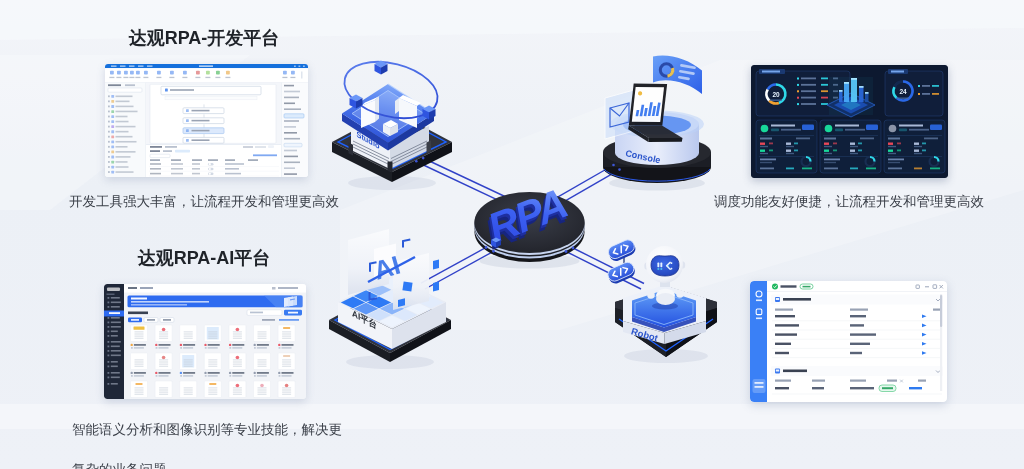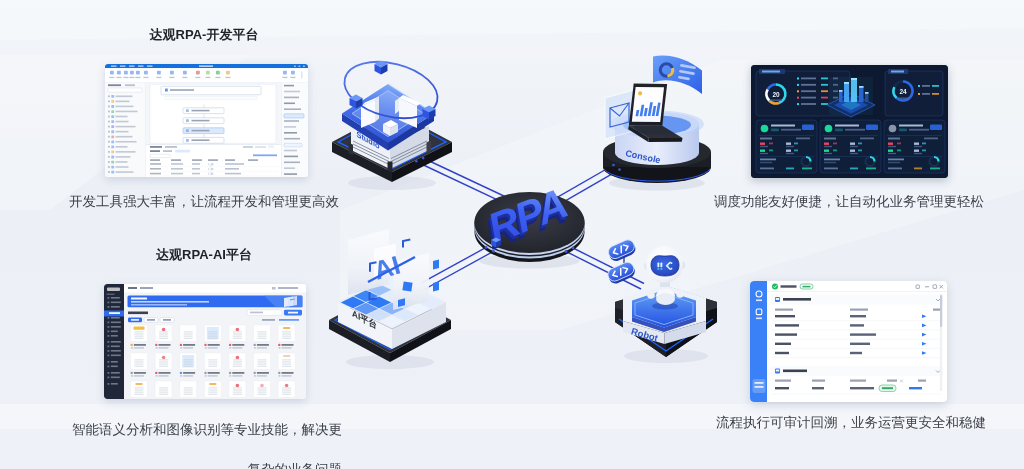--- a/index.html
+++ b/index.html
@@ -1,40 +1,39 @@
 <!DOCTYPE html>
 <html><head><meta charset="utf-8">
 <style>
 html,body{margin:0;padding:0}
 #page{position:relative;width:1024px;height:469px;overflow:hidden;
  background:linear-gradient(180deg,#f3f5f9 0%,#ecf0f6 40%,#eef1f7 100%);
  font-family:"Liberation Sans",sans-serif}
 .bgshape{position:absolute;pointer-events:none}
-.title{position:absolute;font-size:13px;font-weight:bold;color:#1f2329;white-space:nowrap;transform:translateX(-50%)}
-.cap{position:absolute;font-size:13.5px;color:#3a3f48;white-space:nowrap;transform:translateX(-50%);text-align:right;line-height:14px}
+.title{position:absolute;font-size:18px;font-weight:bold;color:#1f2329;white-space:nowrap;transform:translateX(-50%)}
+.cap{position:absolute;font-size:13.5px;color:#3a3f48;white-space:nowrap;transform:translateX(-50%);text-align:left;line-height:14px}
 .shot{position:absolute;border-radius:3px}
 </style>
 </head>
 <body>
 <div id="page">
 
   <svg class="bgshape" style="left:0;top:0" width="1024" height="469">
     <polygon points="0,0 1024,0 1024,28 0,40" fill="#f6f8fb" opacity="0.85"></polygon>
     <polygon points="340,210 720,60 1024,60 1024,190 560,330 340,330" fill="#ffffff" opacity="0.22"></polygon>
     <polygon points="0,55 250,55 50,210 0,210" fill="#ffffff" opacity="0.25"></polygon>
     <rect x="0" y="404" width="1024" height="25" fill="#f7f9fc" opacity="0.65"></rect>
   </svg>
 
   <div class="title" style="left:204px;top:26px">达观RPA-开发平台</div>
   <div class="title" style="left:204px;top:246px">达观RPA-AI平台</div>
 
   <div class="cap" style="left:204px;top:195px">开发工具强大丰富，让流程开发和管理更高效</div>
-  <div class="cap" style="left:849px;top:195px">调度功能友好便捷，让自动化业务管理更轻松</div>
+  <div class="cap" style="left:849px;top:195px">调度功能友好便捷，让流程开发和管理更高效</div>
   <div class="cap" style="left:207px;top:410px;line-height:40px">智能语义分析和图像识别等专业技能，解决更<br>复杂的业务问题</div>
-  <div class="cap" style="left:851px;top:416px">流程执行可审计回溯，业务运营更安全和稳健</div>
 
   <div class="shot" id="shot-ide" style="left:105px;top:64px;width:203px;height:113px;box-shadow:0 3px 8px rgba(90,110,150,0.22);border-radius:3px;overflow:hidden">
       <svg width="203" height="113" style="display:block">
         <rect x="0" y="0" width="203" height="113" fill="#fdfdfe" rx="2"></rect>
         <rect x="0" y="0" width="203" height="4.2" fill="#1570dc"></rect>
         <rect x="6" y="1.4" width="5.5" height="1.5" fill="#ffffff" opacity="0.6"></rect>
         <rect x="15" y="1.4" width="5.5" height="1.5" fill="#ffffff" opacity="0.6"></rect>
         <rect x="24" y="1.4" width="5.5" height="1.5" fill="#ffffff" opacity="0.6"></rect>
         <rect x="33" y="1.4" width="5.5" height="1.5" fill="#ffffff" opacity="0.6"></rect>
         <rect x="42" y="1.4" width="5.5" height="1.5" fill="#ffffff" opacity="0.6"></rect>

